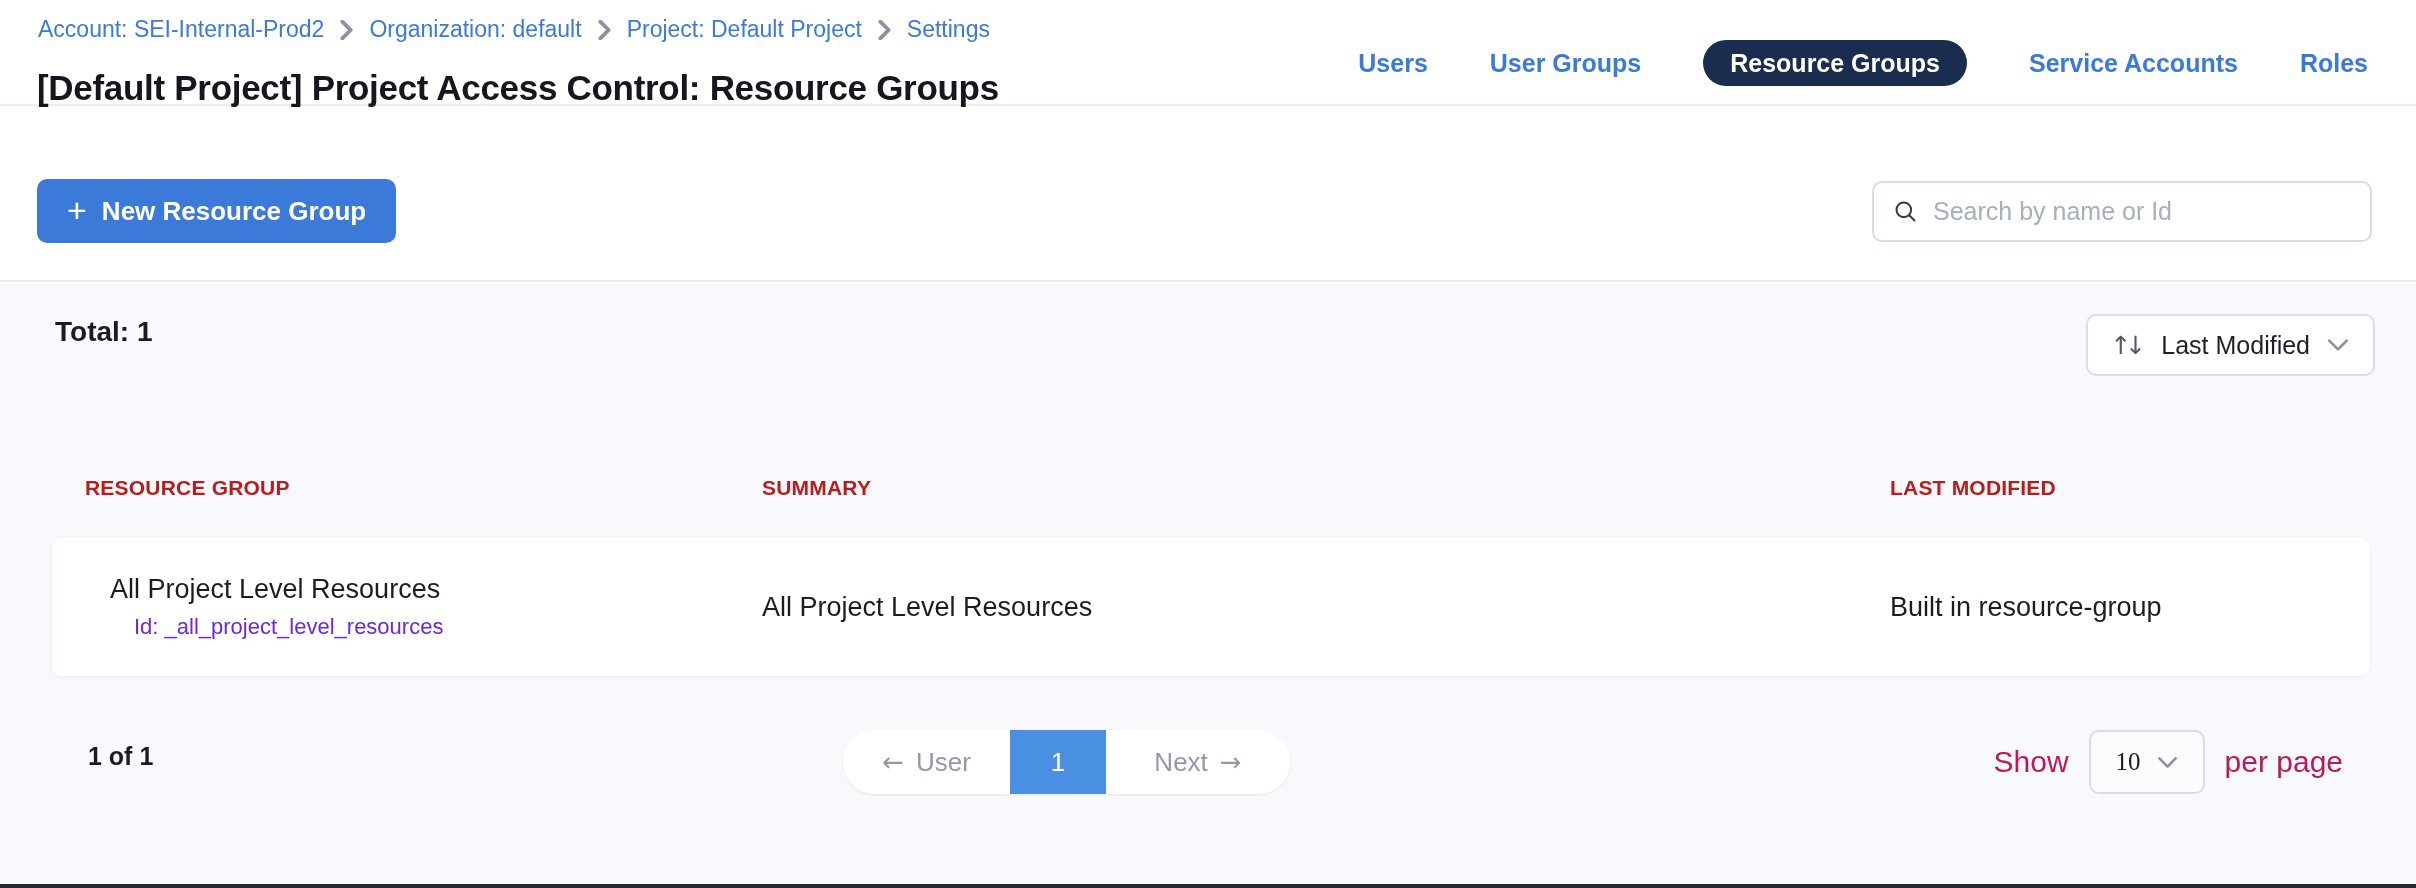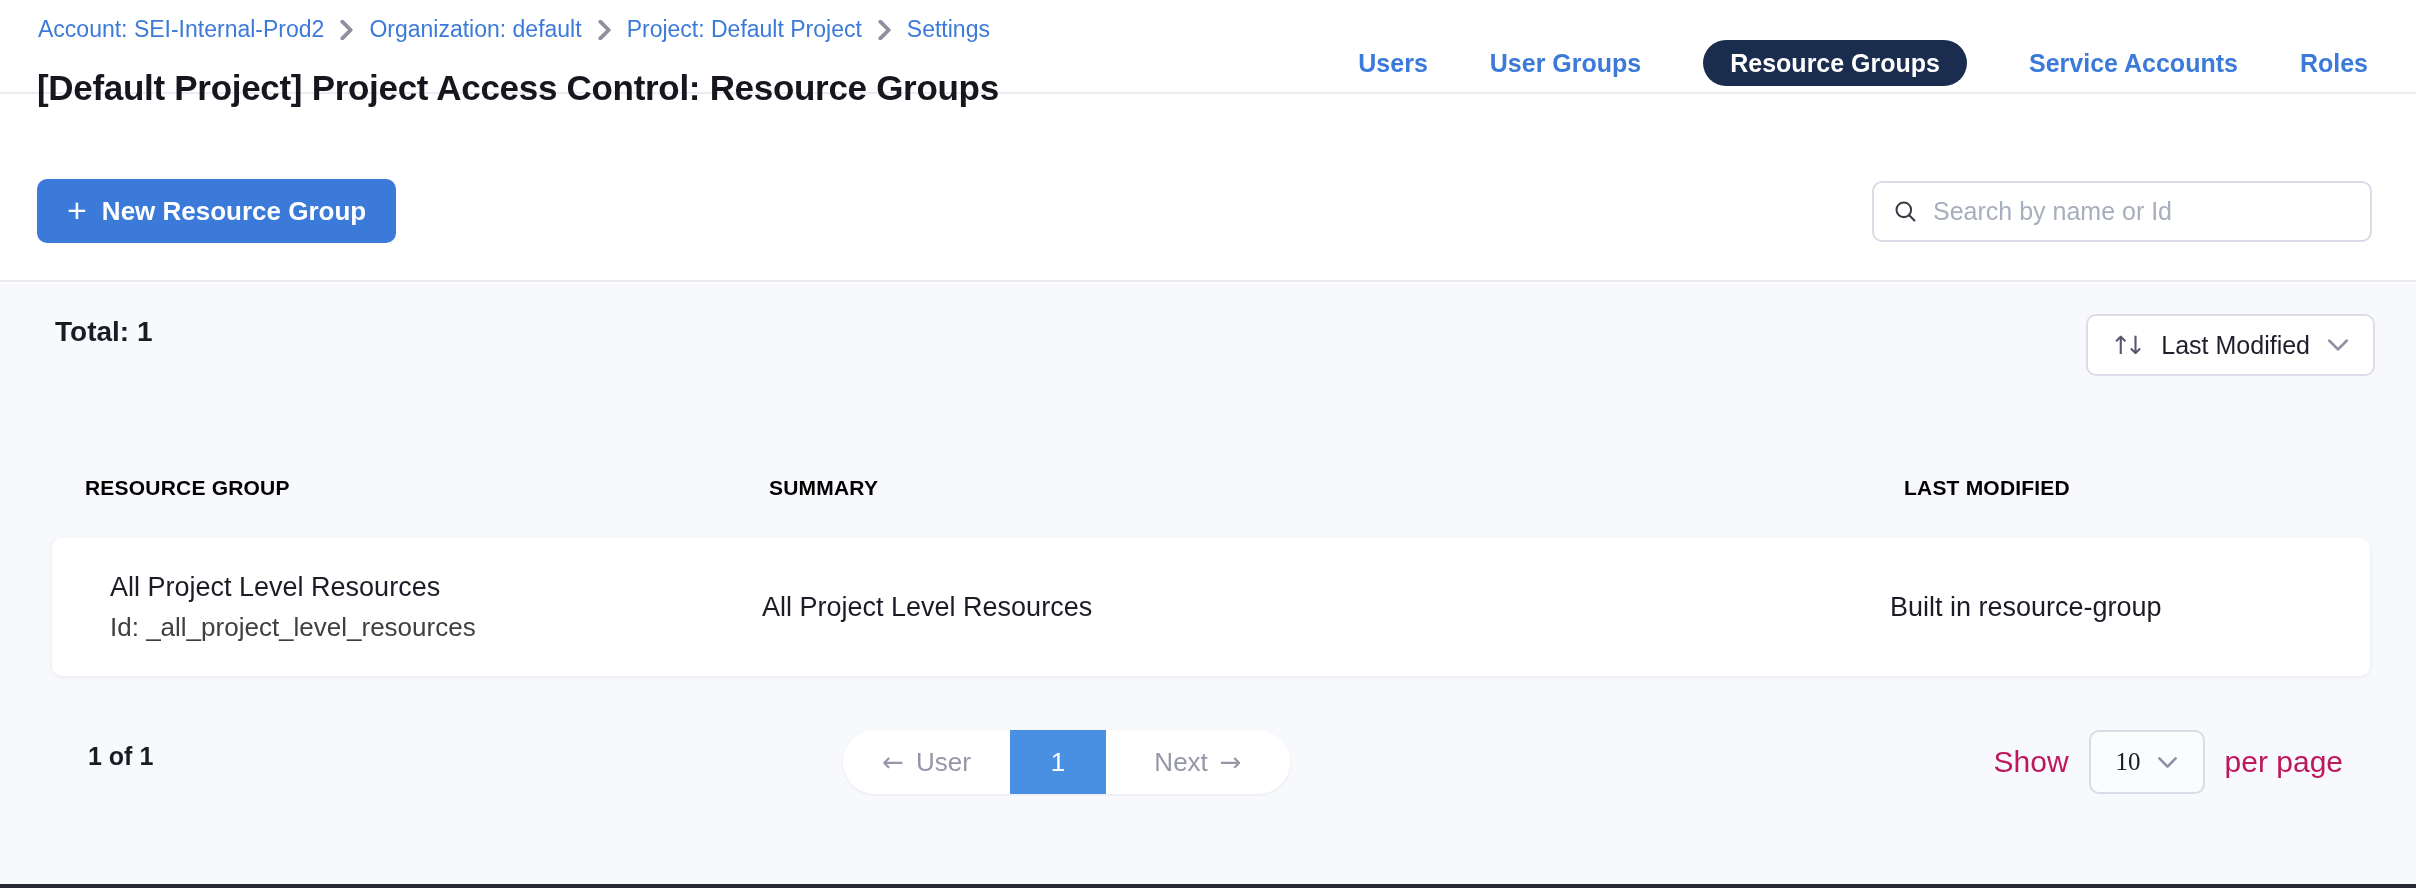--- a/index.html
+++ b/index.html
@@ -3,21 +3,21 @@
 <meta charset="utf-8">
 <style>
   * { margin:0; padding:0; box-sizing:border-box; }
   html,body { background:#e9eaee; }
   body { font-family:"Liberation Sans", sans-serif; }
   .page {
     position:relative; width:2416px; height:888px; background:#ffffff;
     overflow:hidden; margin:0 auto;
   }
   
-  .top-header { position:absolute; top:0; left:0; right:0; height:94px;
+  .top-header { position:absolute; top:0; left:0; right:0; height:106px;
     background:#ffffff; border-bottom:2px solid #ebecf1; }
   .breadcrumb { position:absolute; left:38px; top:16px; display:flex;
     align-items:center; gap:15px; font-size:23px; color:var(--accent,#3b7ad9); }
   .breadcrumb a { color:var(--accent,#3b7ad9); text-decoration:none; cursor:pointer; }
   .crumb-sep { display:flex; align-items:center; }
   .page-title { position:absolute; left:37px; top:68px; font-size:35px;
     font-weight:700; color:#16161f; letter-spacing:-0.3px; }
   .top-nav { position:absolute; right:48px; top:40px; display:flex;
     align-items:center; gap:62px; }
   .nav-tab { font-size:25px; font-weight:600; color:var(--accent,#3b7ad9);
@@ -47,28 +47,28 @@
   .total-label { position:absolute; left:55px; top:32px; font-size:28px;
     font-weight:700; color:#1b1b24; }
   .sort-dropdown { position:absolute; right:41px; top:30px; height:62px;
     display:flex; align-items:center; gap:17px; padding:0 24px 0 22px;
     background:#ffffff; border:2px solid #dcdde8; border-radius:10px;
     font-family:inherit; font-size:25px; color:#1f1f2b; cursor:pointer; }
   .sort-arrows { font-size:25px; color:#55576a; letter-spacing:-6px;
     margin-right:4px; font-family:"DejaVu Sans", sans-serif; }
   .table-head { position:absolute; top:192px; left:85px; right:44px;
     display:grid; grid-template-columns:677px 1128px 1fr;
-    font-size:21px; font-weight:700; color:#000000; letter-spacing:0.2px;gap:7px; }
+    font-size:21px; font-weight:700; color:#b91c1c; letter-spacing:0.2px; }
   .row-card { position:absolute; top:254px; left:52px; right:46px; height:138px;
     background:#ffffff; border-radius:10px;
     box-shadow:0 1px 4px rgba(40,41,61,0.07); display:grid;
     grid-template-columns:652px 1128px 1fr; align-items:center;
     padding-left:58px; cursor:pointer; }
   .cell-name { font-size:27px; color:#1c1c26; }
-  .cell-id { font-size:26px; color:#404040; margin-top:9px; }
+  .cell-id { font-size:22px; color:#6d28d9; margin-top:9px;margin-left:24px; }
   .cell-text { font-size:27px; color:#1c1c26; }
   
   .page-range { position:absolute; left:88px; top:458px; font-size:25px;
     font-weight:700; color:#1b1b24; }
   .pager { position:absolute; left:843px; top:446px; height:64px; display:flex;
     background:#ffffff; border-radius:32px; overflow:hidden;
     box-shadow:0 1px 3px rgba(40,41,61,0.08); }
   .pager button { border:none; background:#ffffff; font-family:inherit;
     cursor:pointer; display:flex; align-items:center; justify-content:center; }
   .pager .pg-prev { width:167px; gap:12px; font-size:26px; color:#9597a9; }

